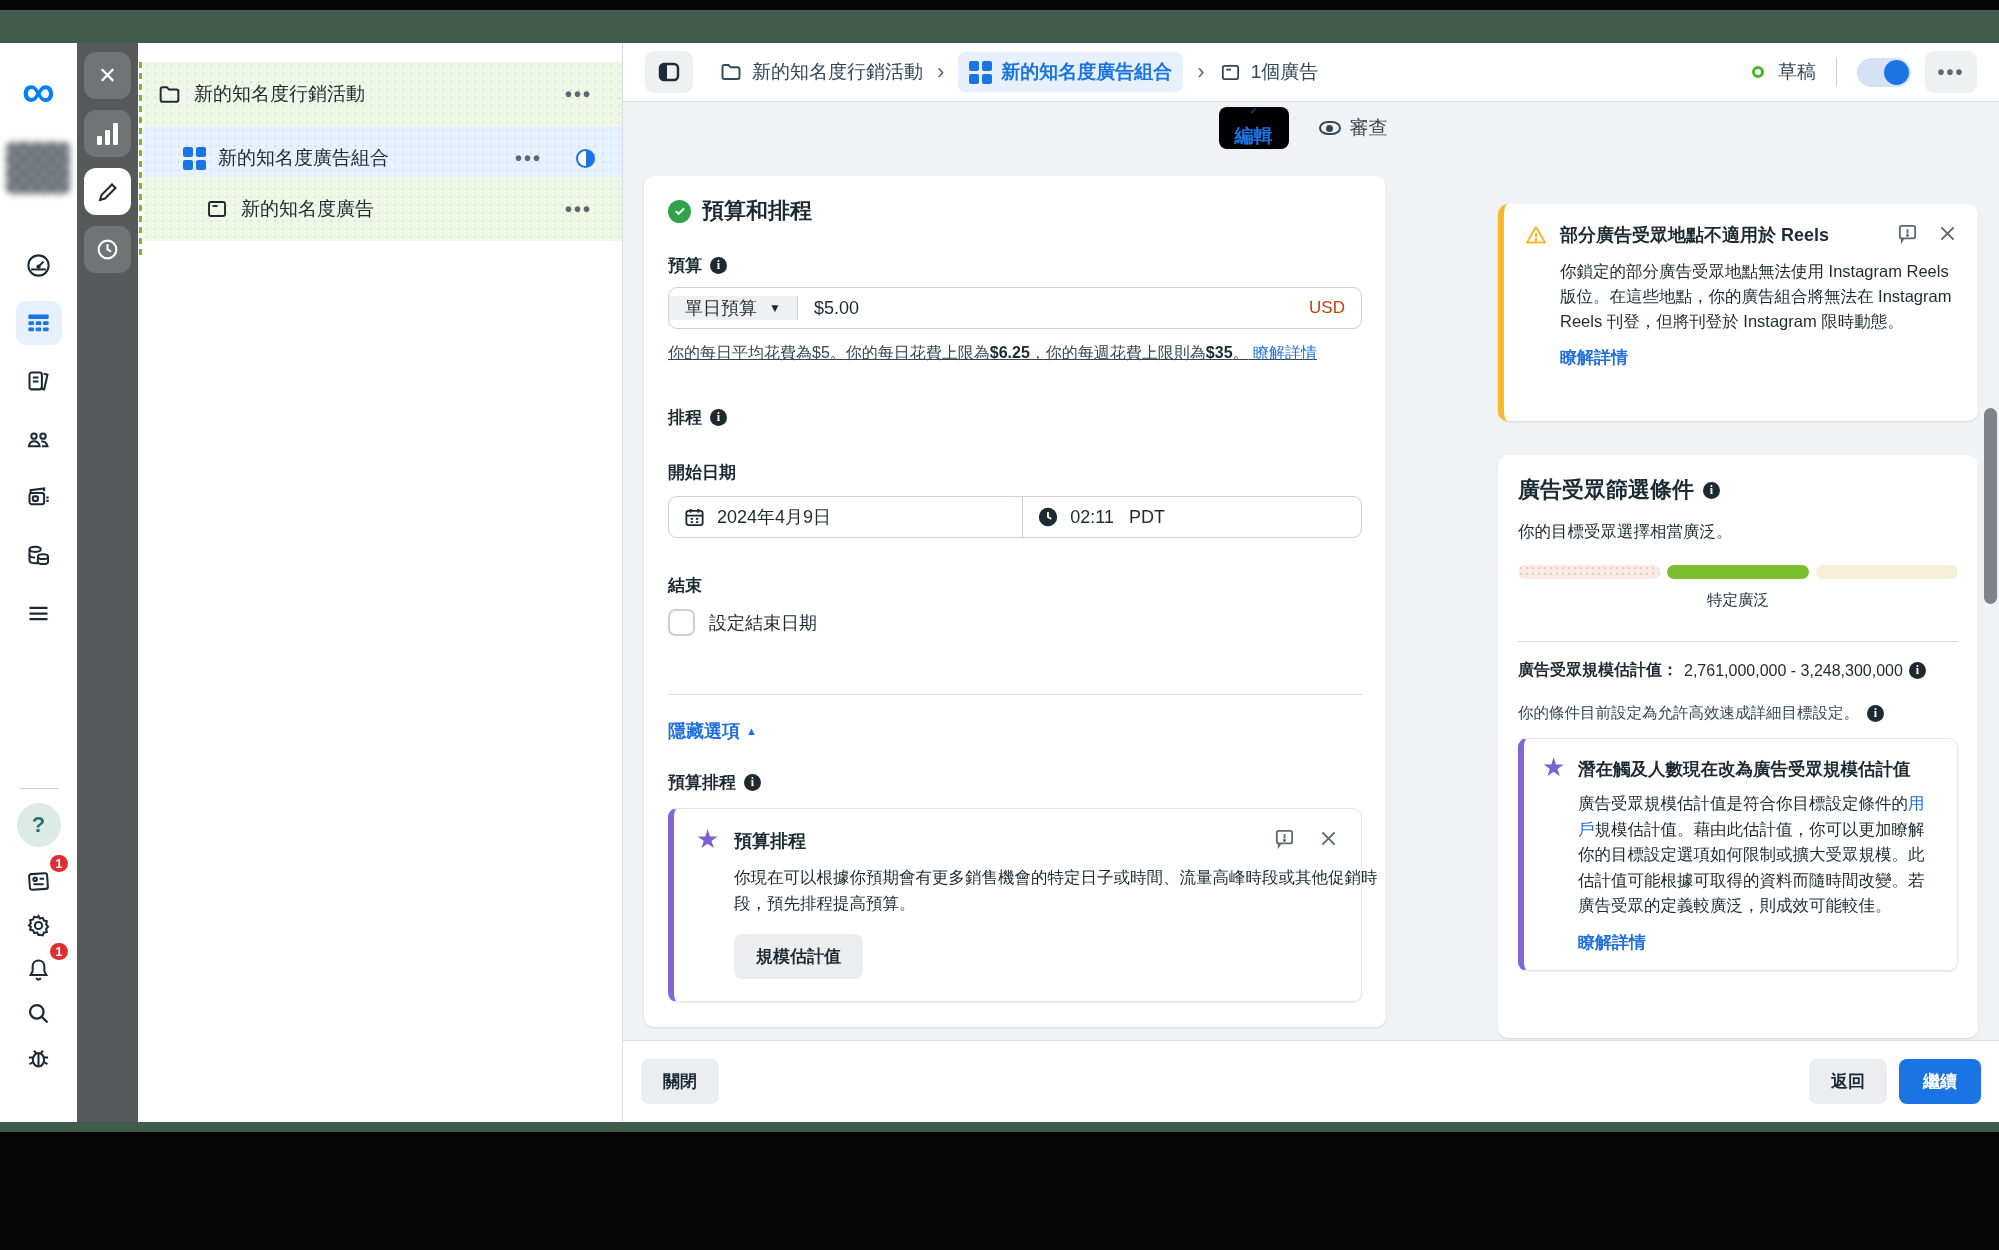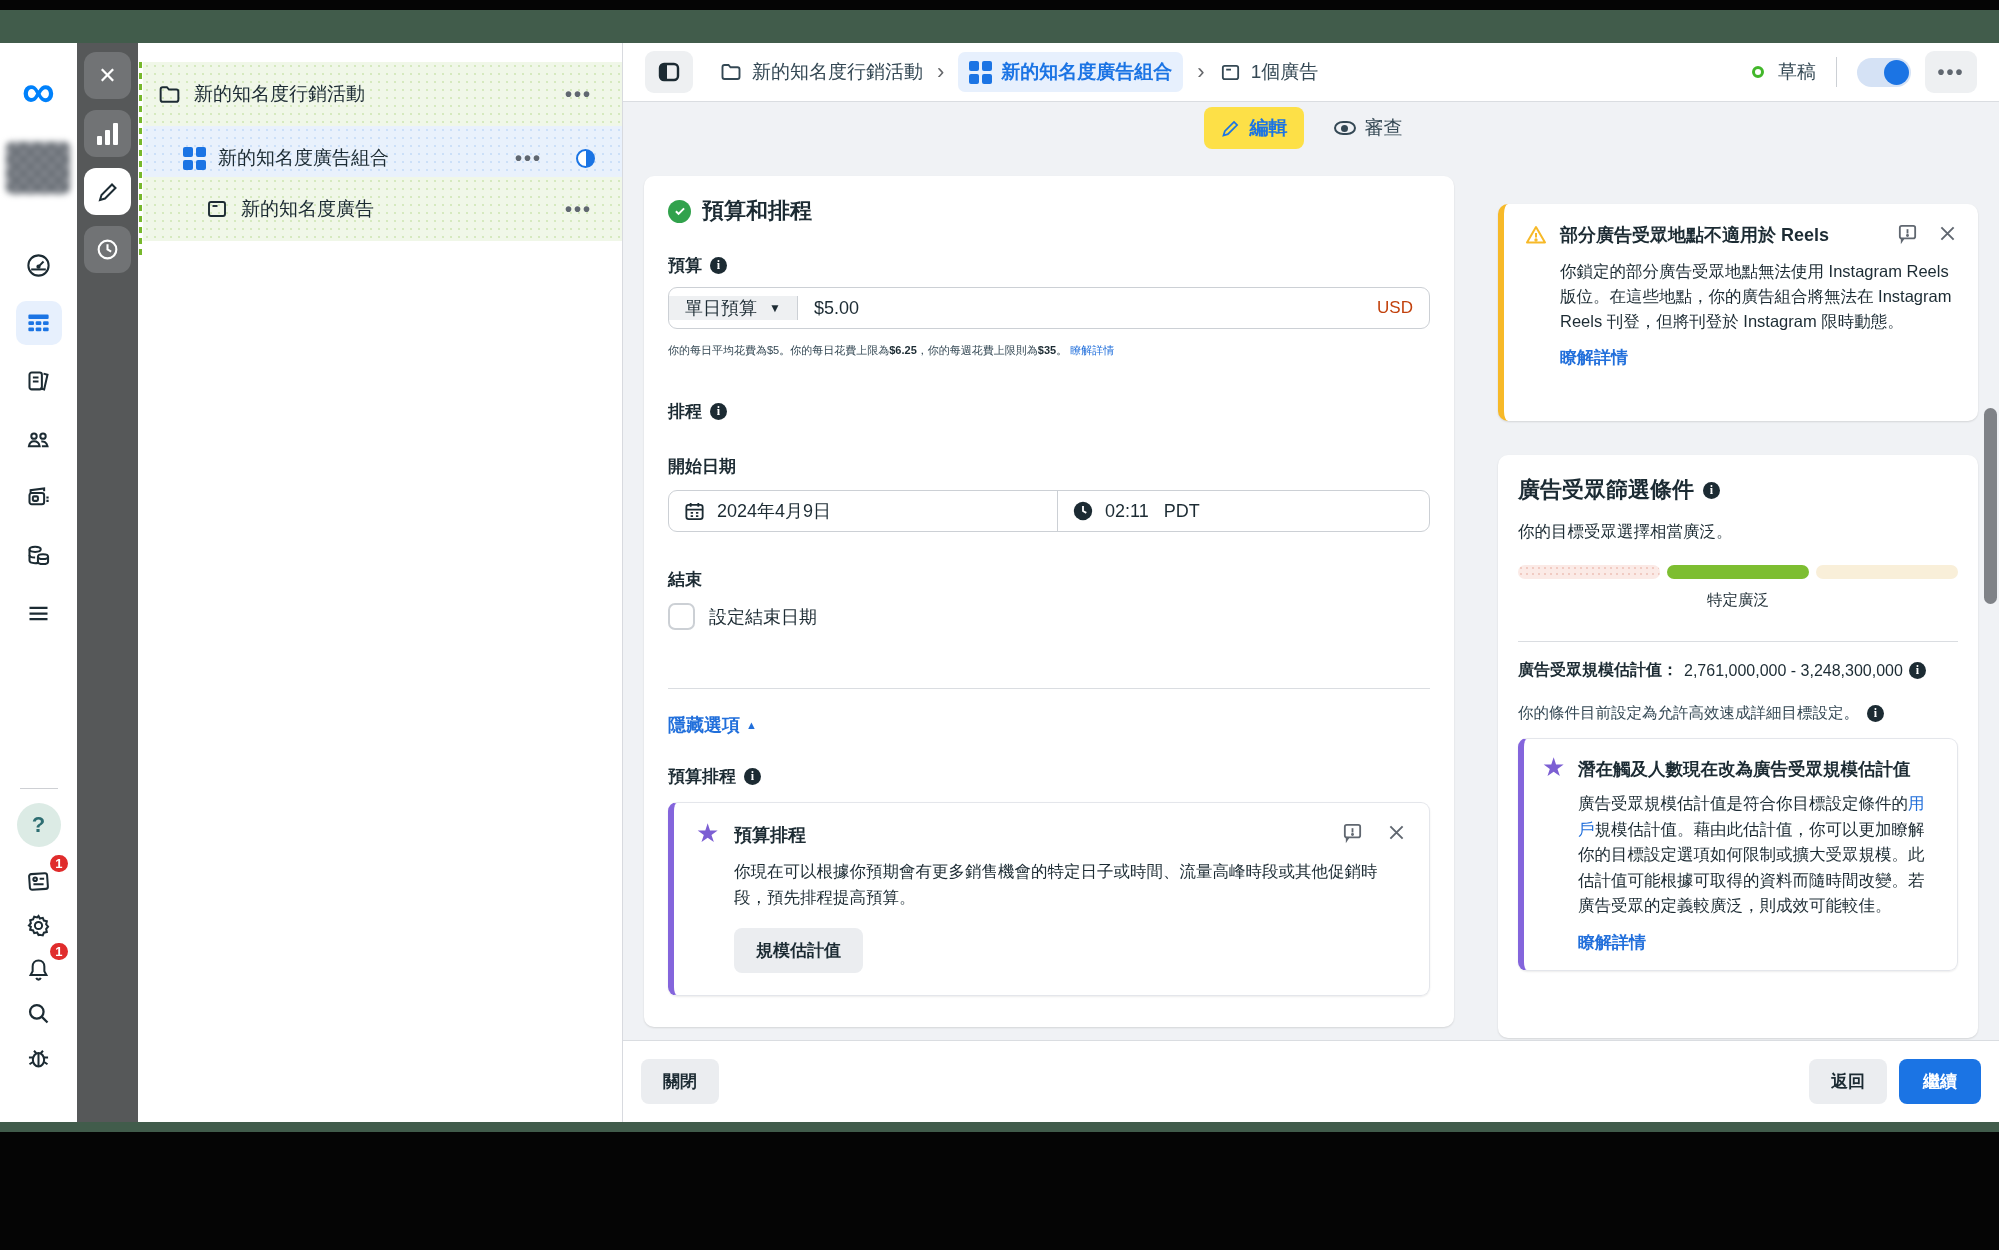--- a/index.html
+++ b/index.html
@@ -55,37 +55,37 @@
   .header-right { margin-left:auto; display:flex; align-items:center; gap:14px; }
   .draft-dot { width:12px; height:12px; border-radius:50%; border:3.5px solid #42b72a; }
   .draft-label { font-size:19px; color:#344854; }
   .vline { width:1px; height:30px; background:#ccd0d5; margin:0 6px; }
   .toggle { width:54px; height:29px; border-radius:15px; background:#d5e2f5; position:relative; }
   .toggle .knob { position:absolute; right:2px; top:2px; width:25px; height:25px; border-radius:50%; background:#1b74e4; }
   .more-btn { width:52px; height:42px; background:#eef0f2; border-radius:9px; display:flex; align-items:center; justify-content:center; }
 
   .tabs { position:absolute; top:64px; left:0; right:0; display:flex; justify-content:center; gap:14px; }
   .tab { height:42px; display:flex; align-items:center; gap:9px; padding:0 16px; border-radius:8px; font-size:19px; font-weight:bold; }
-  .tab.active { background:#fde047; color:#1b74e4; }
+  .tab.active { background:#000000; color:#1b74e4;flex-direction:column; }
   .tab.plain { color:#344854; font-weight:normal; }
   .eye { width:22px; height:14px; border:2px solid #344854; border-radius:50%/60%; position:relative; }
   .eye::after { content:""; position:absolute; left:50%; top:50%; width:7px; height:7px; margin:-3.5px; border-radius:50%; background:#344854; }
 
   .card { background:#fff; border-radius:10px; box-shadow:0 1px 2px rgba(0,0,0,.12); }
-  .budget-card { position:absolute; left:21px; top:133px; width:810px; height:851px; padding:20px 24px; }
+  .budget-card { position:absolute; left:21px; top:133px; width:742px; height:851px; padding:20px 24px; }
   .sec-head { display:flex; align-items:center; gap:11px; font-size:22px; font-weight:bold; margin-bottom:28px; }
   .check-circle { width:23px; height:23px; border-radius:50%; background:#31a24c; display:flex; align-items:center; justify-content:center; }
   .label-row { display:flex; align-items:center; gap:8px; font-size:17px; font-weight:bold; color:#1c2b33; }
   .info-i { width:17px; height:17px; border-radius:50%; background:#1c2b33; color:#fff; font-size:12px; font-weight:bold; display:inline-flex; align-items:center; justify-content:center; font-family:"Liberation Serif","DejaVu Serif",serif; flex:none; }
   .input-group { margin-top:10px; display:flex; height:42px; border:1px solid #ccd0d5; border-radius:9px; overflow:hidden; background:#fff; align-items:center; }
   .ig-select { background:#eef0f2; display:flex; align-items:center; gap:12px; padding:0 16px; font-size:18px; border-right:1px solid #ccd0d5; }
   .caret { font-size:12px; color:#1c2b33; }
   .ig-input { flex:1; display:flex; align-items:center; padding:0 16px; font-size:18px; }
   .ig-cur { display:flex; align-items:center; padding:0 16px; color:#c2410c; font-size:17px; }
-  .helper { margin-top:14px; font-size:11px; color:#344854; }
+  .helper { margin-top:14px; font-size:16px; color:#344854;text-decoration:underline; }
   .helper b { color:#1c2b33; }
   .link { color:#216fdb; text-decoration:none; cursor:pointer; }
   .date-row { margin-top:12px; display:flex; height:42px; border:1px solid #ccd0d5; border-radius:9px; overflow:hidden;justify-content:space-between; }
   .dr-part { display:flex; align-items:center; gap:11px; padding:0 14px; font-size:18px; }
   .dr-date { flex:1.05; border-right:1px solid #ccd0d5; }
   .dr-time { flex:1; }
   .tz { margin-left:4px; }
   .check-row { margin-top:12px; display:flex; align-items:center; gap:14px; font-size:18px; }
   .checkbox { width:27px; height:27px; border:2px solid #ccd0d5; border-radius:7px; background:#fff; }
   .divider { height:1px; background:#dadde1; margin-top:58px; }

